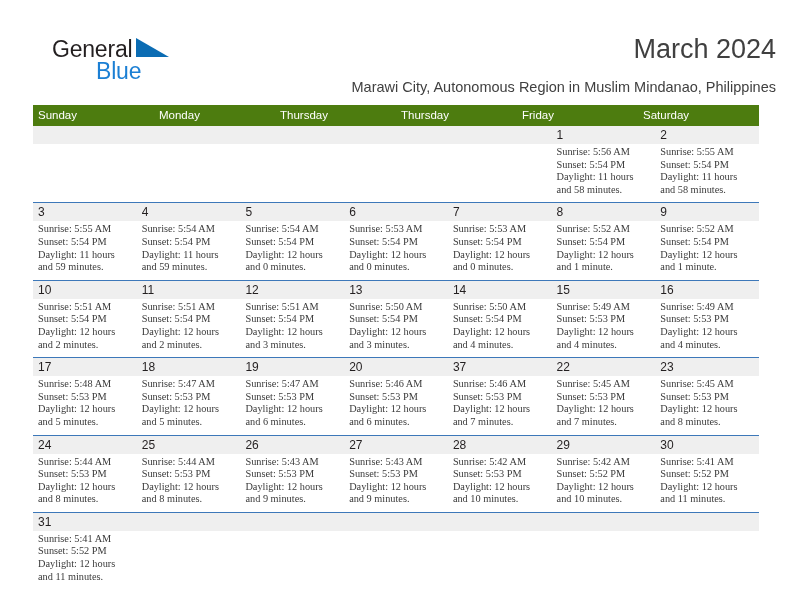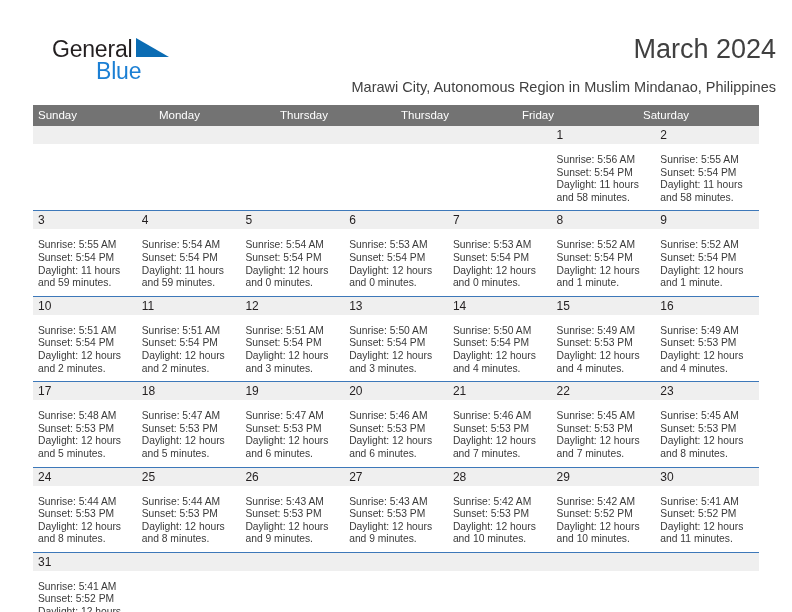--- a/index.html
+++ b/index.html
@@ -87,21 +87,21 @@
   
   .calendar {
     position: absolute;
     left: 33px;
     top: 105px;
     width: 726px;
   }
   .dow-row {
     display: flex;
     width: 100%;
-    background: #737373;
+    background: #4d7c0f;
     height: 21px;
   }
   .dow {
     flex: 1 1 0;
     color: #ffffff;
     font-size: 11.5px;
     line-height: 21px;
     padding-left: 5px;
     box-sizing: border-box;
     white-space: nowrap;
@@ -132,22 +132,23 @@
     flex: 1 1 0;
     box-sizing: border-box;
     padding-left: 5px;
     font-size: 12px;
     line-height: 18px;
     color: #231f20;
   }
   .body-cell {
     flex: 1 1 0;
     box-sizing: border-box;
-    padding: 10px 5px 6px 5px;
+    padding: 2px 5px 6px 5px;
     min-height: 52px;
+    font-family: Liberation Serif, serif;
   }
   .info-line {
     font-size: 10.3px;
     line-height: 12.6px;
     color: #3a3a3a;
     white-space: nowrap;
   }
 </style>
 </head>
 <body>
@@ -319,21 +320,21 @@
               <div class="info-line">and 4 minutes.</div>
             </div>
           </div>
         </div>
         <div class="week">
           <div class="week-numbers">
             <div class="num-cell">17</div>
             <div class="num-cell">18</div>
             <div class="num-cell">19</div>
             <div class="num-cell">20</div>
-            <div class="num-cell">21</div>
+            <div class="num-cell">37</div>
             <div class="num-cell">22</div>
             <div class="num-cell">23</div>
           </div>
           <div class="week-body">
             <div class="body-cell">
               <div class="info-line">Sunrise: 5:48 AM</div>
               <div class="info-line">Sunset: 5:53 PM</div>
               <div class="info-line">Daylight: 12 hours</div>
               <div class="info-line">and 5 minutes.</div>
             </div>

